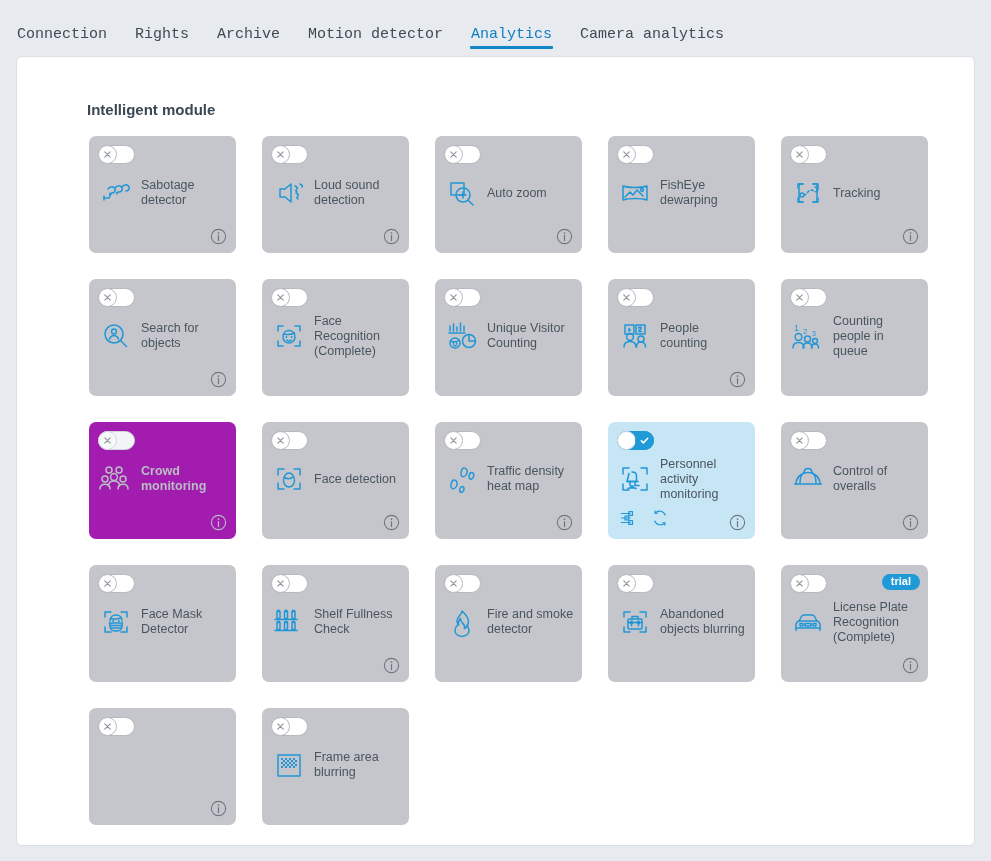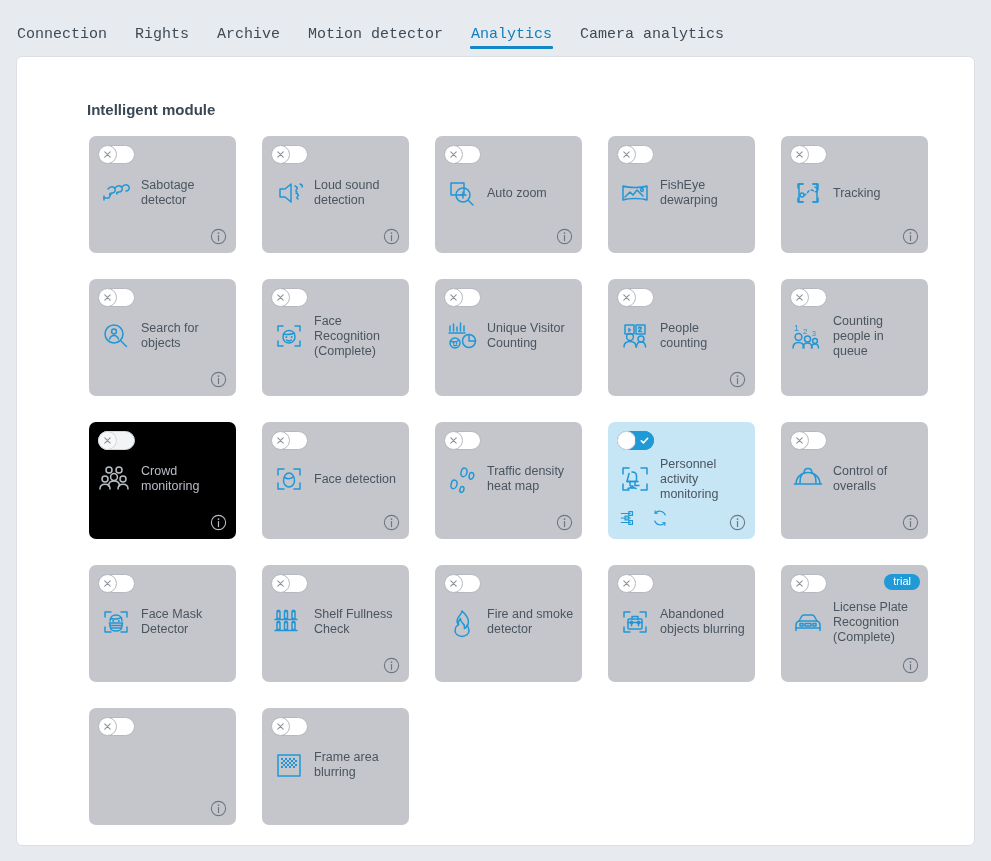--- a/index.html
+++ b/index.html
@@ -68,21 +68,21 @@
   
   .card {
     position: relative;
     width: 147px;
     height: 117px;
     background: #c4c6cc;
     border-radius: 7px;
     cursor: pointer;
   }
   .card.active { background: #c6e5f5; text-decoration: underline; }
-  .card.disabled { background: #000000; cursor: default; }
+  .card.disabled { background: #a21caf; cursor: default; font-weight: bold; }
 
   
   .toggle {
     position: absolute;
     left: 9px; top: 9px;
     width: 37px; height: 19px;
     border-radius: 10px;
     background: #ffffff;
     border: 1px solid #b6b9bf;
     cursor: pointer;
@@ -121,21 +121,21 @@
     display: flex; align-items: center; justify-content: center;
   }
 
   
   .trial {
     position: absolute;
     right: 8px; top: 9px;
     background: #1f9ad6;
     color: #ffffff;
     font-size: 11px;
-    font-weight: normal;
+    font-weight: bold;
     border-radius: 9px;
     padding: 2px 9px 3px 9px;
     line-height: 1;
   }
 
   
   .card-body {
     position: absolute;
     left: 0; top: 34px;
     width: 147px;

